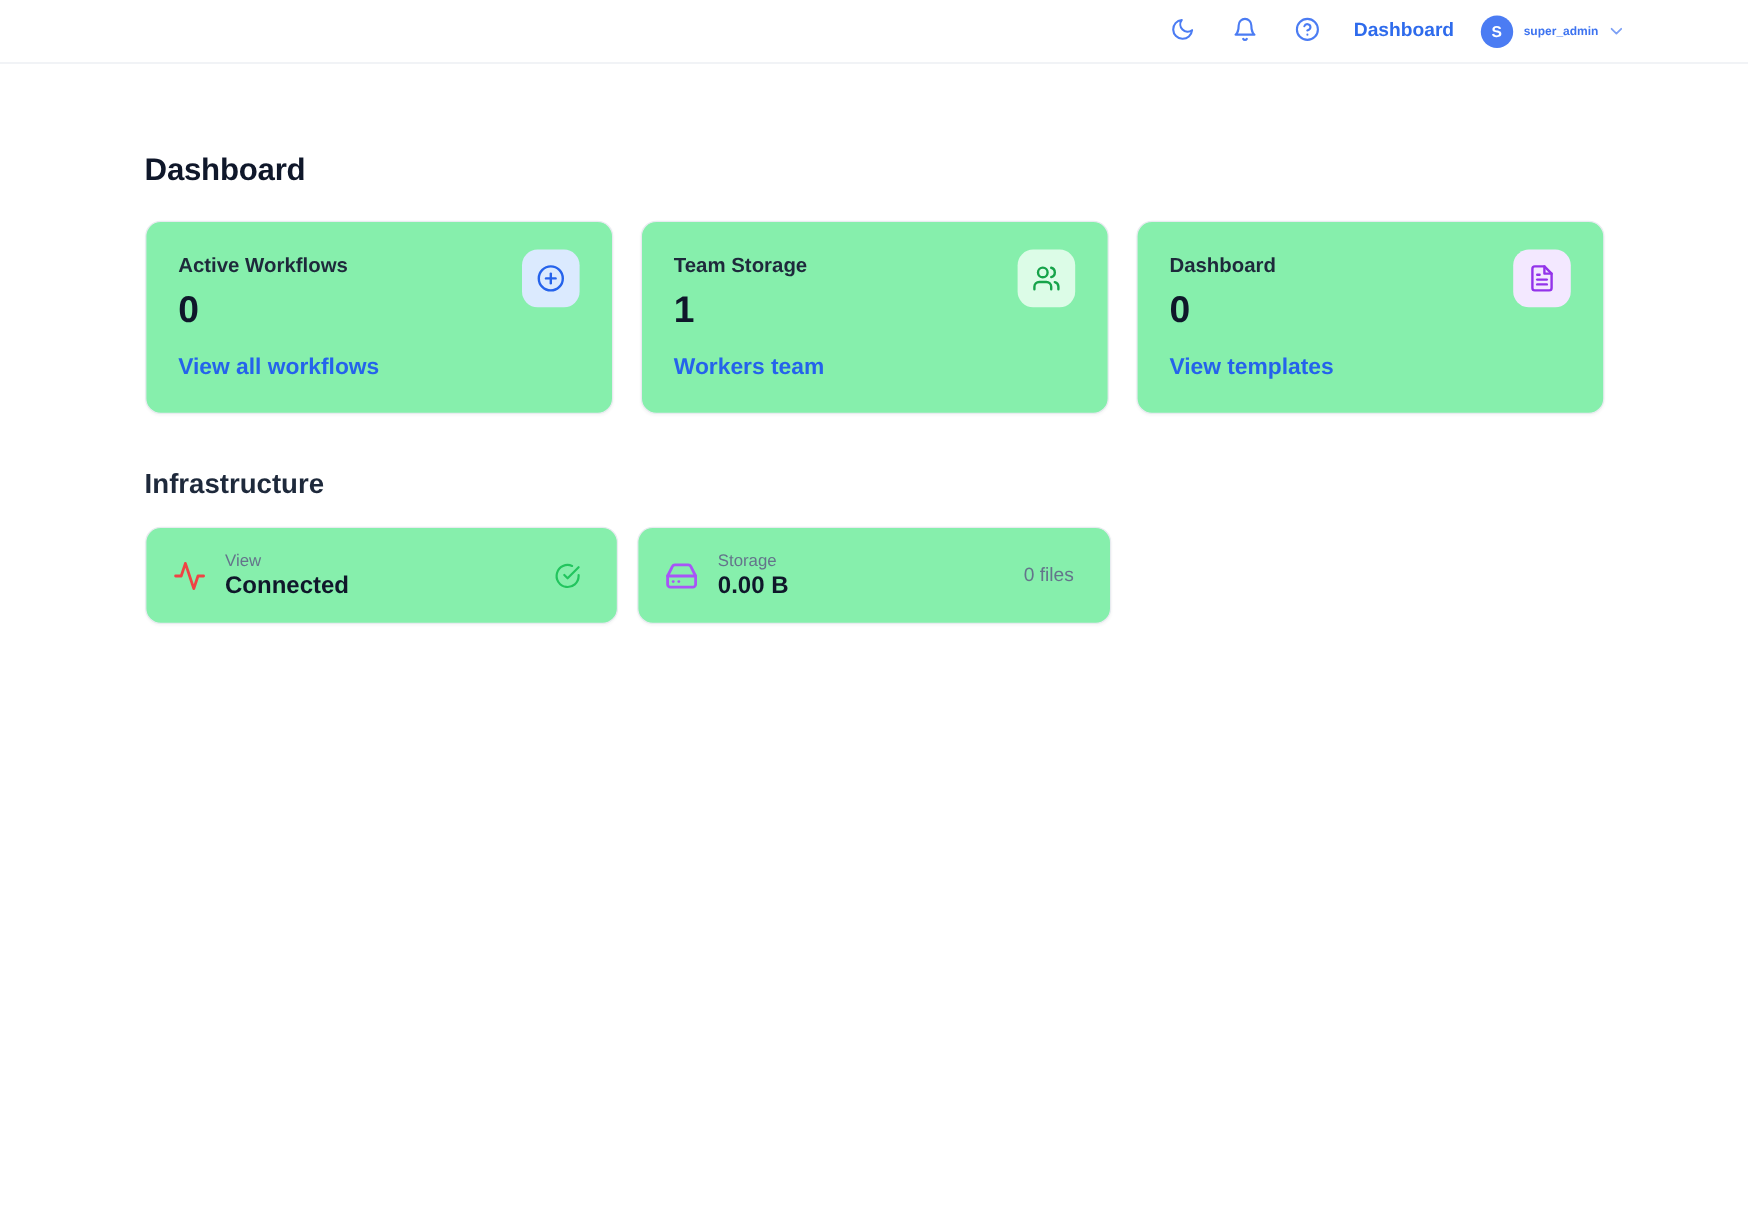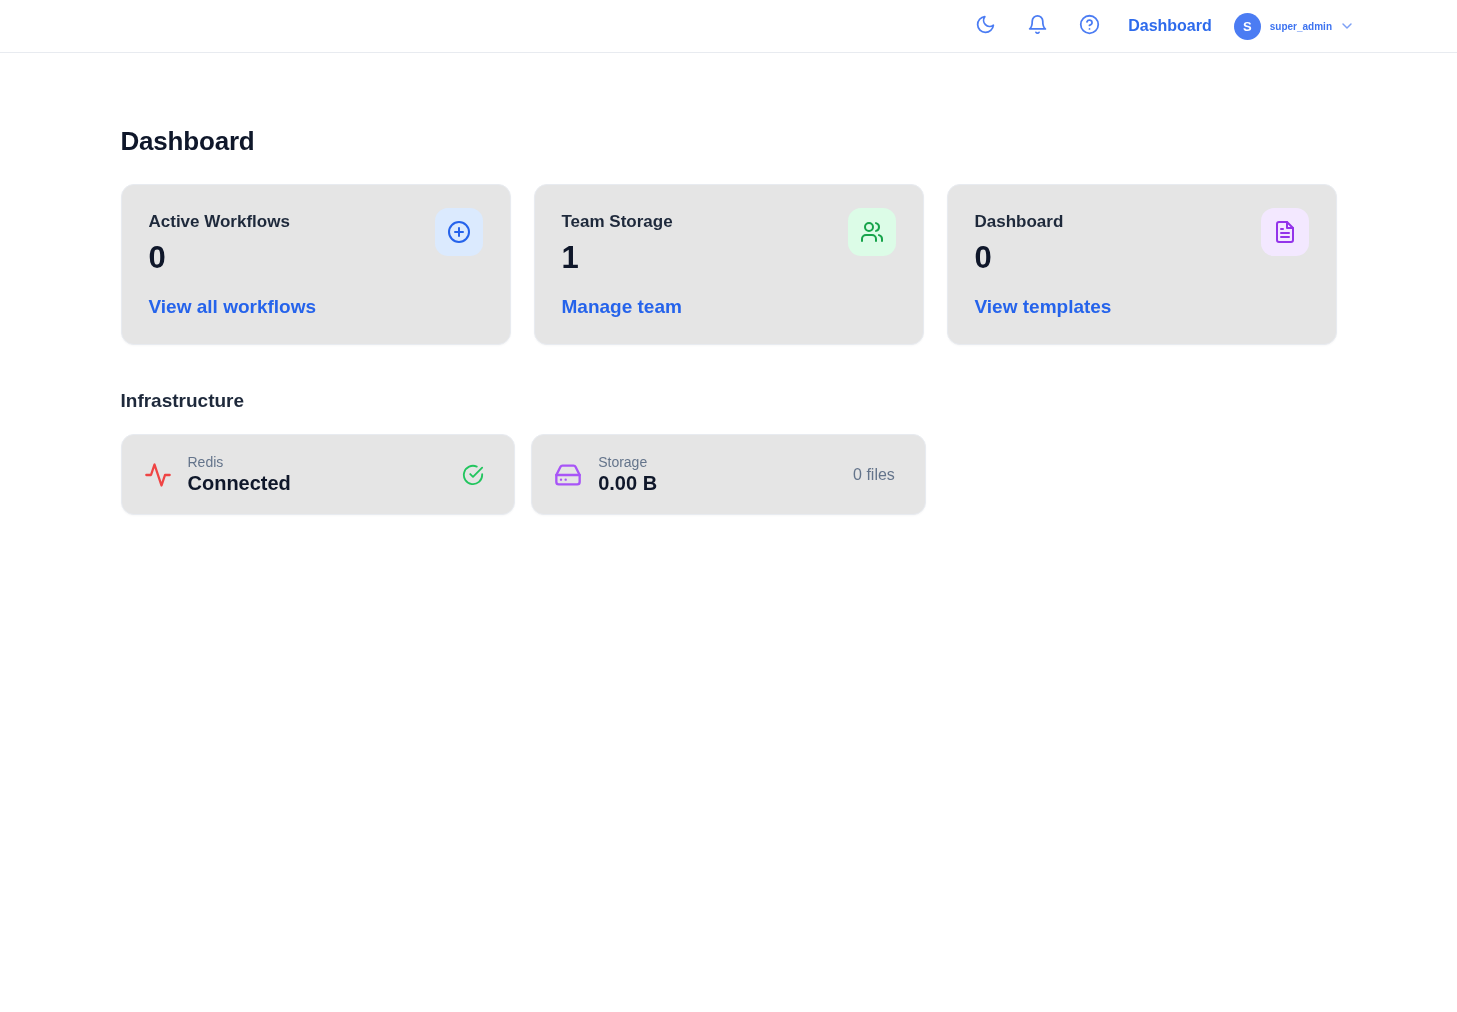--- a/index.html
+++ b/index.html
@@ -32,21 +32,21 @@
   .user-menu .chev{ color:#7da0f5; width:16px; height:16px; margin-left:-2px; }
 
   
   .main{ max-width:1216px; margin:0 auto; padding-top:73px; }
   .page-title{ font-size:26px; font-weight:700; color:#0f172a; letter-spacing:-0.2px; }
 
   .stats-grid{
     display:grid; grid-template-columns:repeat(3,1fr); gap:23px; margin-top:27px;
   }
   .card{
-    background:#e5e5e5; border:1px solid #e8ebf0; border-radius:13px;
+    background:#86efac; border:1px solid #e8ebf0; border-radius:13px;
     box-shadow:0 1px 2px rgba(15,23,42,0.03);
   }
   .stat-card{
     height:161px; padding:27px 27px 26px; display:flex; flex-direction:column;
   }
   .stat-top{ display:flex; justify-content:space-between; align-items:flex-start; }
   .stat-title{ font-size:17px; font-weight:700; color:#1e293b; }
   .stat-value{ font-size:31px; font-weight:700; color:#0f172a; margin-top:8px; }
   .icon-badge{
     width:48px; height:48px; border-radius:13px; flex:0 0 auto;
@@ -54,21 +54,21 @@
   }
   .icon-badge svg{ width:24px; height:24px; }
   .badge-blue{ background:#dbeafe; color:#2563eb; }
   .badge-green{ background:#dcfce7; color:#16a34a; }
   .badge-purple{ background:#f3e8ff; color:#9333ea; }
   .stat-link{
     margin-top:auto; color:#2563eb; font-size:19px; font-weight:700;
     text-decoration:none; width:max-content;
   }
 
-  .section-title{ font-size:19px; font-weight:700; color:#1e293b; margin-top:45px; }
+  .section-title{ font-size:23px; font-weight:700; color:#1e293b; margin-top:45px; }
 
   .infra-grid{
     display:grid; grid-template-columns:repeat(3,1fr); gap:16px; margin-top:22px;
   }
   .infra-card{
     height:81px; display:flex; align-items:center; padding:0 30px 0 22px; gap:16px;
   }
   .infra-icon{ display:flex; align-items:center; justify-content:center; }
   .infra-icon svg{ width:28px; height:28px; }
   .ic-red{ color:#ef4444; } .ic-purple{ color:#a855f7; } .ic-green{ color:#22c55e; }
@@ -151,21 +151,21 @@
         </div>
         <div class="icon-badge badge-green">
           <svg viewBox="0 0 24 24" fill="none" stroke="currentColor" stroke-width="2" stroke-linecap="round" stroke-linejoin="round">
               <path d="M16 21v-2a4 4 0 0 0-4-4H6a4 4 0 0 0-4 4v2"></path>
               <circle cx="9" cy="7" r="4"></circle>
               <path d="M22 21v-2a4 4 0 0 0-3-3.87"></path>
               <path d="M16 3.13a4 4 0 0 1 0 7.75"></path>
             </svg>
         </div>
       </div>
-      <a class="stat-link" href="#">Manage team</a>
+      <a class="stat-link" href="#">Workers team</a>
     </div>
 
     <div class="card stat-card">
       <div class="stat-top">
         <div>
           <div class="stat-title">Dashboard</div>
           <div class="stat-value">0</div>
         </div>
         <div class="icon-badge badge-purple">
           <svg viewBox="0 0 24 24" fill="none" stroke="currentColor" stroke-width="2" stroke-linecap="round" stroke-linejoin="round">
@@ -186,21 +186,21 @@
 
   <div class="infra-grid">
 
     <div class="card infra-card">
       <span class="infra-icon ic-red">
         <svg viewBox="0 0 24 24" fill="none" stroke="currentColor" stroke-width="2" stroke-linecap="round" stroke-linejoin="round">
             <polyline points="22 12 18 12 15 21 9 3 6 12 2 12"></polyline>
           </svg>
       </span>
       <div class="infra-text">
-        <div class="infra-label">Redis</div>
+        <div class="infra-label">View</div>
         <div class="infra-value">Connected</div>
       </div>
       <span class="infra-right check-icon">
         <svg viewBox="0 0 24 24" fill="none" stroke="currentColor" stroke-width="2" stroke-linecap="round" stroke-linejoin="round">
             <path d="M22 11.08V12a10 10 0 1 1-5.93-9.14"></path>
             <polyline points="22 4 12 14.01 9 11.01"></polyline>
           </svg>
       </span>
     </div>
 

